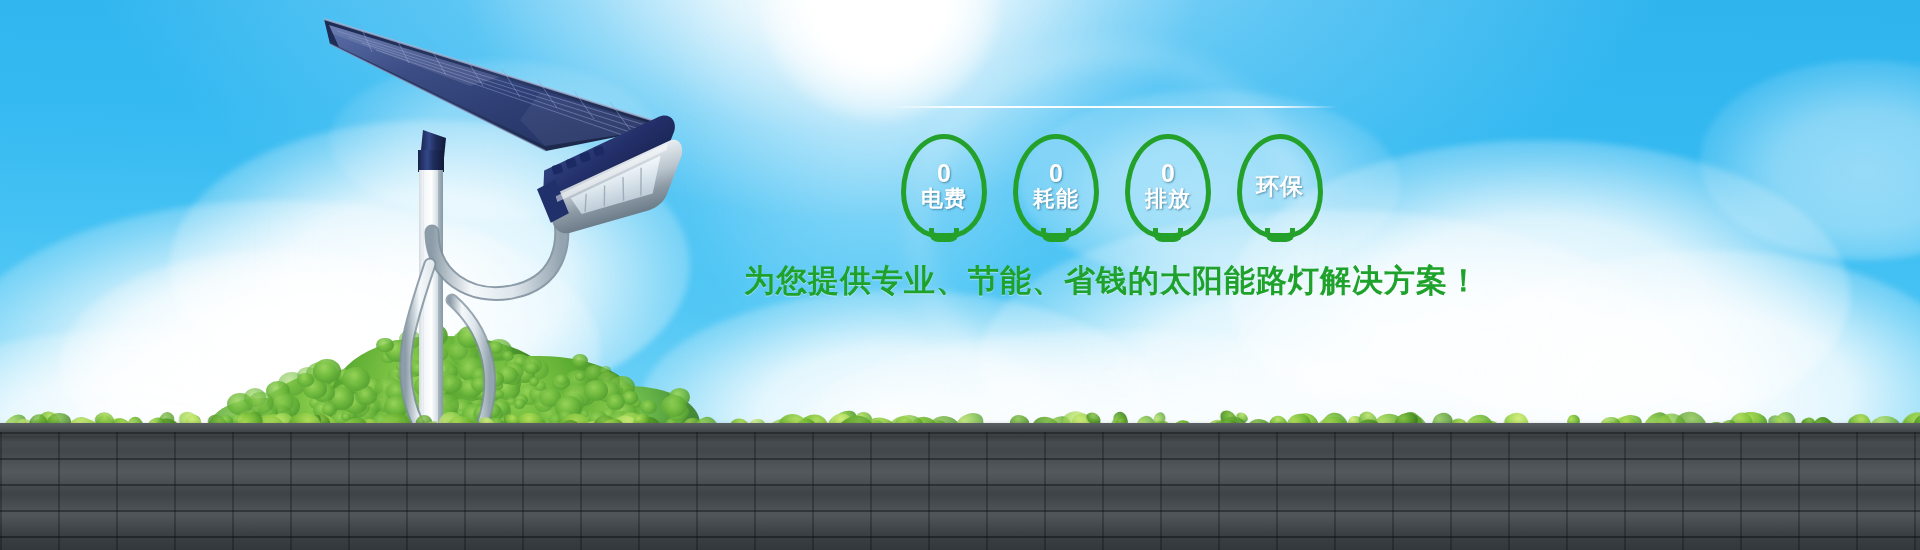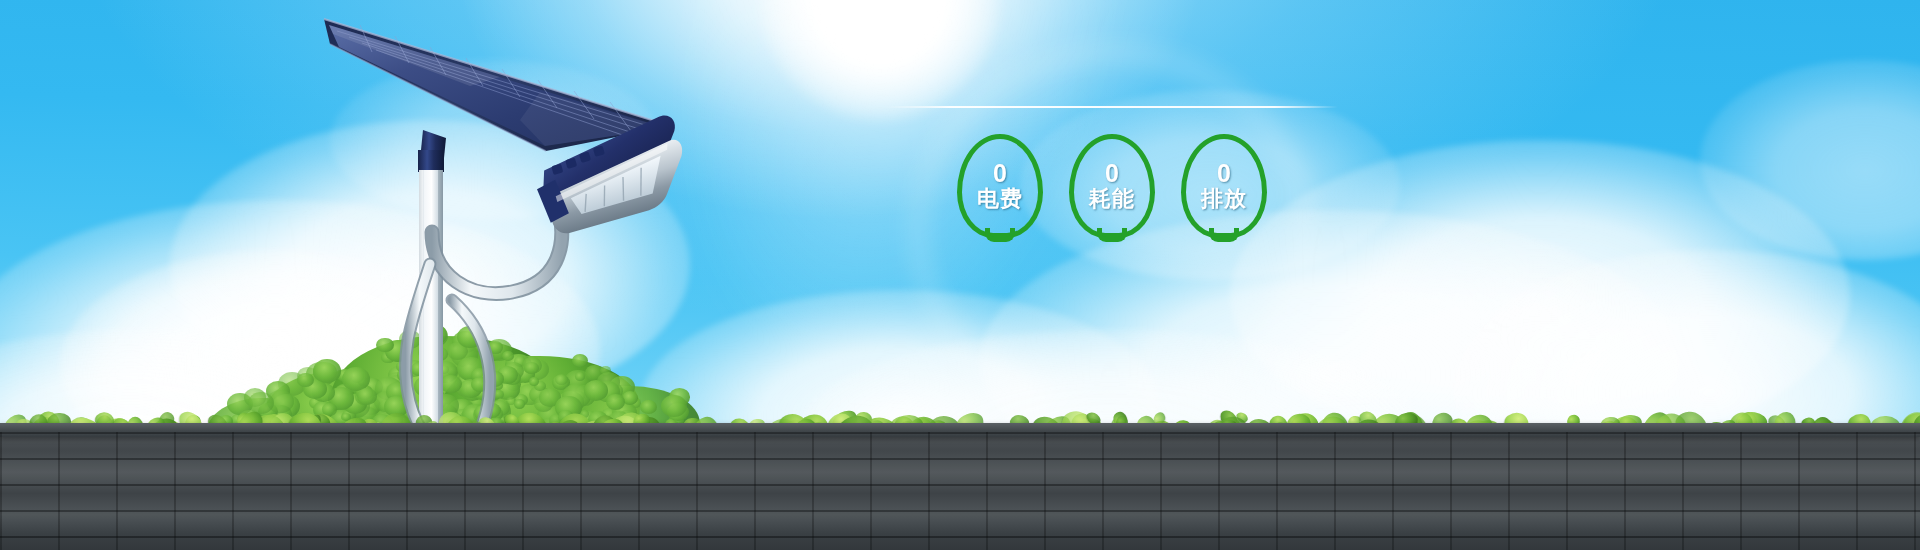--- a/index.html
+++ b/index.html
@@ -720,23 +720,29 @@
         <span class="zero">0</span>
         <span class="blabel">耗能</span>
       </div>
 
       <div class="badge">
         <span class="bulb"></span>
         <span class="zero">0</span>
         <span class="blabel">排放</span>
       </div>
 
+      <div class="badge eco">
+        <span class="bulb"></span>
+
+        <span class="blabel">环保</span>
+      </div>
 
     </div>
 
+    <div class="tagline">为您提供专业、节能、省钱的太阳能路灯解决方案！</div>
   </div>
 
   <div class="ivy" id="ivy">
       <span class="leaf" style="width: 30.1px; height: 31.4px; left: 1636.5px; top: 104px; transform: rotate(-53.1deg); opacity: 0.77;"></span>
       <span class="leaf" style="width: 24.2px; height: 21.2px; left: 1072.2px; top: 72.3px; transform: rotate(30.7deg); opacity: 0.93;"></span>
       <span class="leaf" style="width: 14.5px; height: 10.5px; left: 1581.5px; top: 52.5px; transform: rotate(15.7deg); opacity: 0.85; background: radial-gradient(circle at 36% 30%, rgb(212, 239, 128) 0%, rgb(166, 217, 90) 45%, rgb(111, 185, 54) 88%);"></span>
       <span class="leaf" style="width: 20.9px; height: 15.6px; left: 1818.3px; top: 49.1px; transform: rotate(33.9deg); opacity: 0.87;"></span>
       <span class="leaf" style="width: 16.7px; height: 16.3px; left: 96.1px; top: 44.3px; transform: rotate(-57.3deg); opacity: 0.77; background: radial-gradient(circle at 36% 30%, rgb(134, 195, 72) 0%, rgb(90, 160, 44) 45%, rgb(58, 117, 29) 85%);"></span>
       <span class="leaf" style="width: 37.8px; height: 39.1px; left: 1337.4px; top: 79.9px; transform: rotate(12.2deg); opacity: 0.81;"></span>
       <span class="leaf" style="width: 22.3px; height: 22px; left: 873.8px; top: 104.2px; transform: rotate(30.2deg); opacity: 0.85;"></span>

